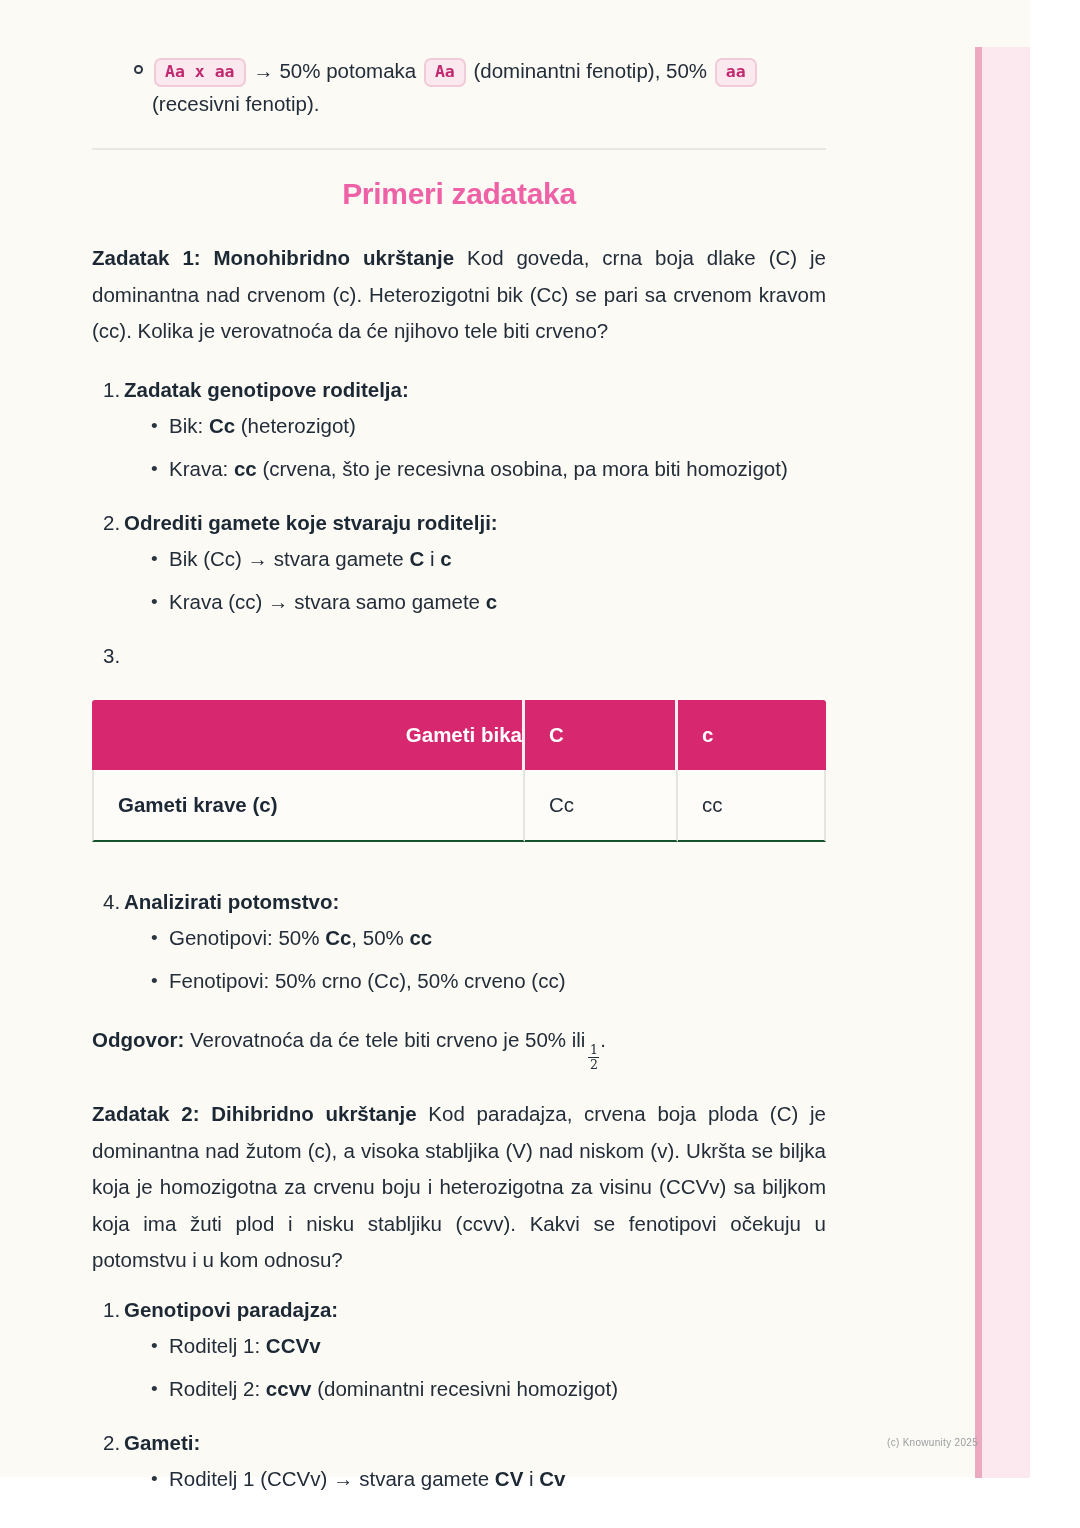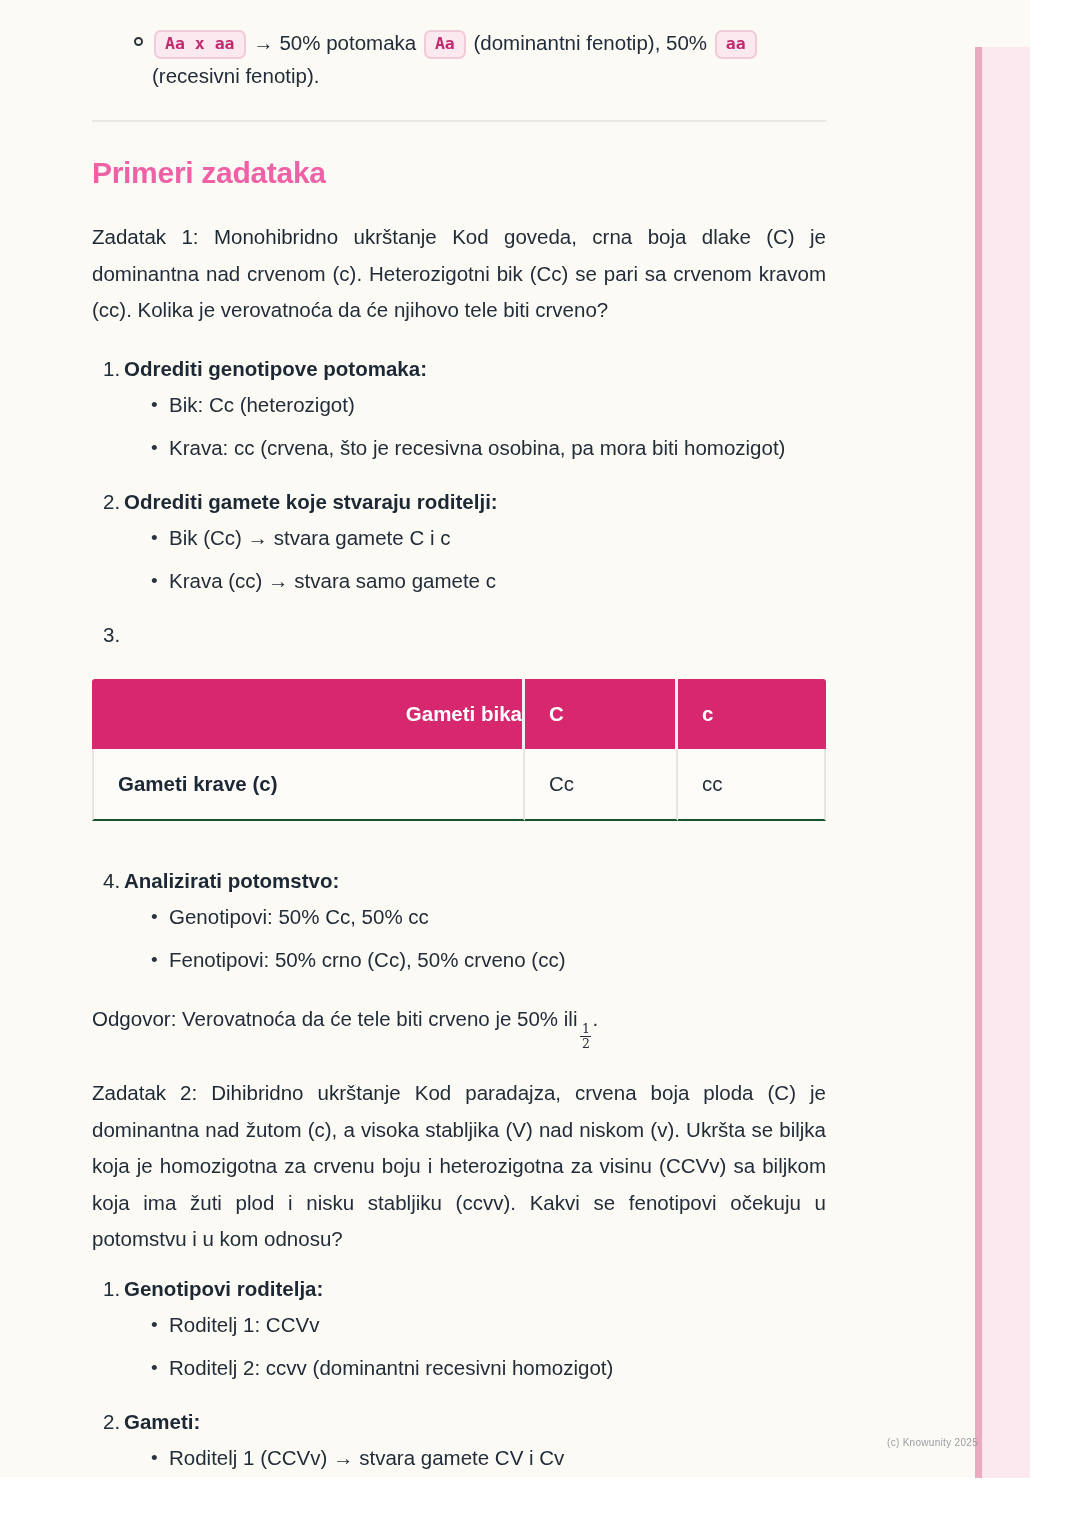--- a/index.html
+++ b/index.html
@@ -21,45 +21,46 @@
     width:55px;height:1431px;
     background:#fce9ef;
     border-left:7px solid #ecaac1;
     box-sizing:border-box;
   }
   .content{
     position:absolute;left:92px;top:0;
     width:734px;
     font-size:20.5px;
   }
-  b{font-weight:400;color:#1d2835;}
+  b{font-weight:700;color:#1d2835;}
   
-  .intro{display:flex;padding-top:26px;padding-left:42px;line-height:33px;}
+  .intro{display:flex;padding-top:54px;padding-left:42px;line-height:33px;}
   .circle{flex:none;width:9px;height:9px;border:2px solid #2a3440;border-radius:50%;margin-top:11px;margin-right:9px;box-sizing:border-box;}
   .intro-text{width:690px;}
   .chip{
     display:inline-block;
     background:#fce8ef;
     border:2px solid #f1cbda;
     border-radius:7px;
     padding:1px 9px 2px 9px;
     font-family:"DejaVu Sans Mono", monospace;
     font-weight:700;
     font-size:16.5px;
     color:#c02a6f;
     line-height:22px;
     margin:0 2px;
     vertical-align:1px;
   }
   .divider{border:none;border-top:2px solid #e9e8e3;margin:28px 0 0 0;width:734px;}
   .page-title{
-    margin:33px 0 0 0;
+    margin:26px 0 0 0;
     font-size:30px;line-height:35px;
     font-weight:700;color:#ee61a6;
     letter-spacing:-0.3px;
+    text-align:center;
   }
   .task{
     margin:29px 0 0 0;
     line-height:36.5px;
     text-align:justify;
   }
   .answer{margin:30px 0 0 0;line-height:30px;}
   .step{margin:26px 0 0 0;padding-left:11px;}
   .step-head{display:flex;line-height:28px;}
   .step-num{flex:none;width:21px;}
@@ -122,21 +123,21 @@
 
     <hr class="divider">
 
     <h1 class="page-title">Primeri zadataka</h1>
 
     <p class="task"><b>Zadatak 1: Monohibridno ukrštanje</b><span> Kod goveda, crna boja dlake (C) je dominantna nad crvenom (c). Heterozigotni bik (Cc) se pari sa crvenom kravom (cc). Kolika je verovatnoća da će njihovo tele biti crveno?</span></p>
 
     <div class="step">
       <div class="step-head">
         <span class="step-num">1.</span>
-        <span class="step-title">Odrediti genotipove potomaka:</span>
+        <span class="step-title">Zadatak genotipove roditelja:</span>
       </div>
       <div class="li">
         <span class="dot">•</span>
         <span><span>Bik: </span><b>Cc</b><span> (heterozigot)</span><b></b><span></span></span>
       </div>
       <div class="li">
         <span class="dot">•</span>
         <span><span>Krava: </span><b>cc</b><span> (crvena, što je recesivna osobina, pa mora biti homozigot)</span><b></b><span></span></span>
       </div>
     </div>
@@ -202,21 +203,21 @@
     <p class="answer"><b>Odgovor:</b><span> Verovatnoća da će tele biti crveno je 50% ili</span><span class="frac">
           <span class="fnum">1</span>
           <span class="fden">2</span>
         </span><span>.</span></p>
 
     <p class="task" style="margin-top:24px"><b>Zadatak 2: Dihibridno ukrštanje</b><span> Kod paradajza, crvena boja ploda (C) je dominantna nad žutom (c), a visoka stabljika (V) nad niskom (v). Ukršta se biljka koja je homozigotna za crvenu boju i heterozigotna za visinu (CCVv) sa biljkom koja ima žuti plod i nisku stabljiku (ccvv). Kakvi se fenotipovi očekuju u potomstvu i u kom odnosu?</span></p>
 
     <div class="step" style="margin-top:17px">
       <div class="step-head">
         <span class="step-num">1.</span>
-        <span class="step-title">Genotipovi roditelja:</span>
+        <span class="step-title">Genotipovi paradajza:</span>
       </div>
       <div class="li">
         <span class="dot">•</span>
         <span><span>Roditelj 1: </span><b>CCVv</b><span></span><b></b><span></span></span>
       </div>
       <div class="li">
         <span class="dot">•</span>
         <span><span>Roditelj 2: </span><b>ccvv</b><span> (dominantni recesivni homozigot)</span><b></b><span></span></span>
       </div>
     </div>

